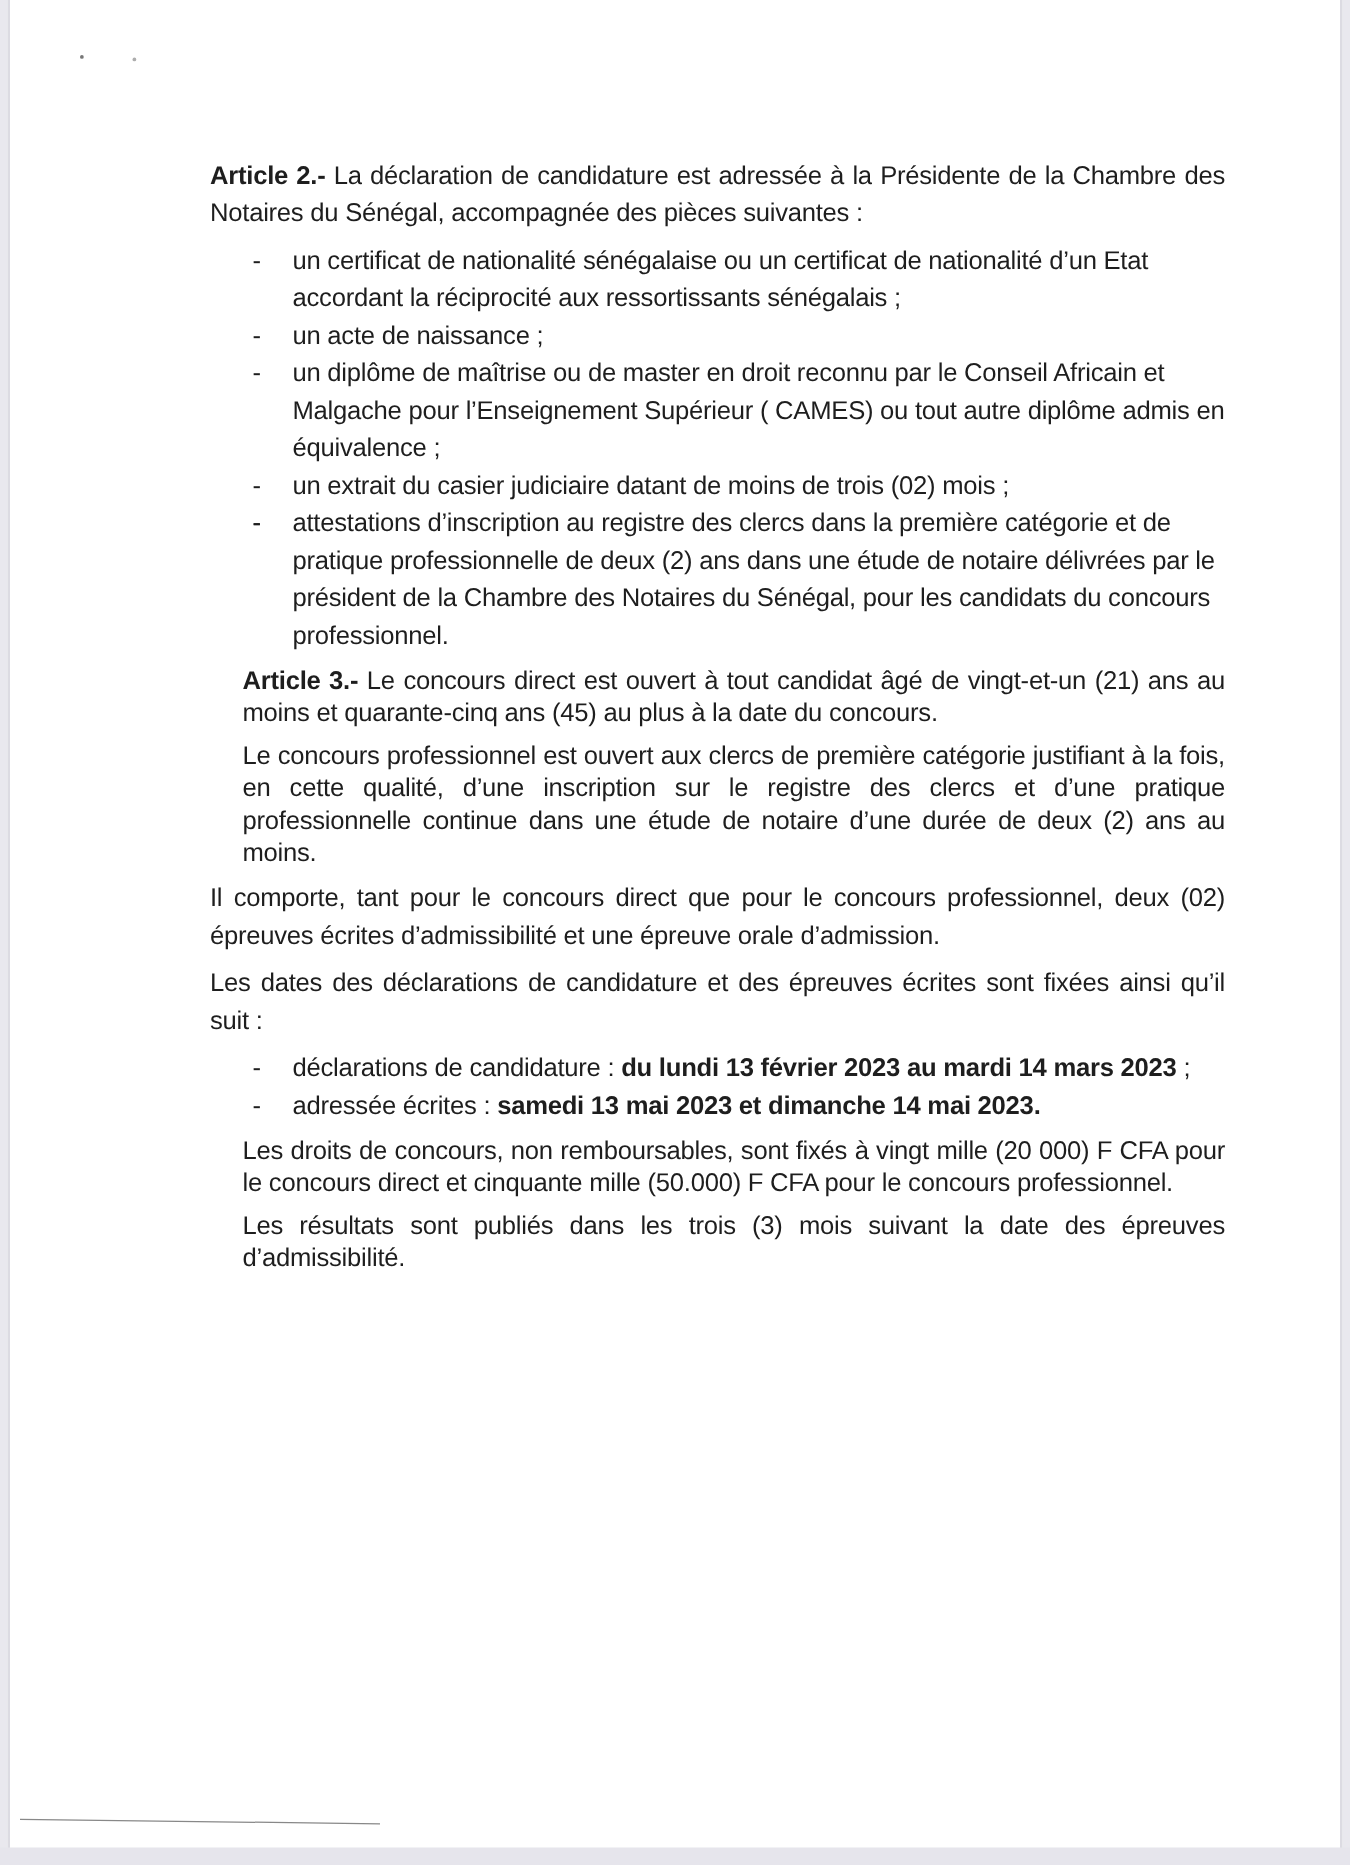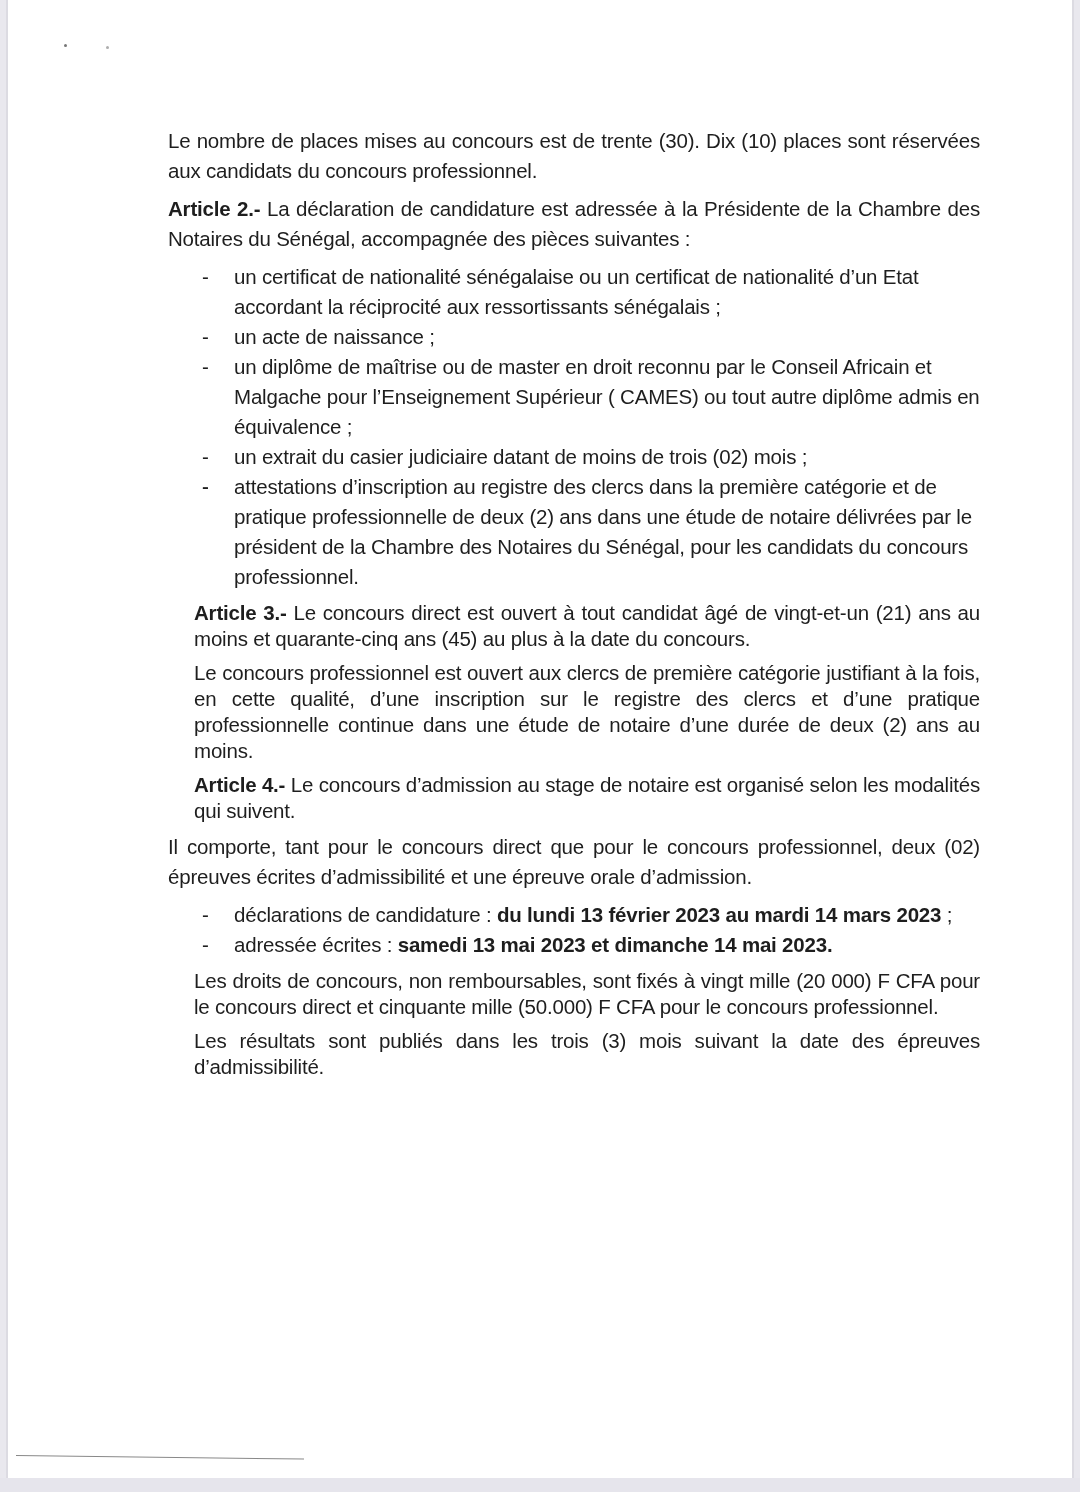--- a/index.html
+++ b/index.html
@@ -84,42 +84,41 @@
     }
   </style>
 </head>
 <body>
 
 <div class="page">
   <span class="speck" style="left:56px;top:44px;"></span>
   <span class="speck" style="left:98px;top:46px;opacity:0.6;"></span>
 
   <div class="content">
-    <p>Le nombre de places mises au concours est de trente (30). Dix (10) places sont réservées aux candidats du concours professionnel.</p>
 
     <p><span class="article-label">Article 2.-</span><span> La déclaration de candidature est adressée à la Présidente de la Chambre des Notaires du Sénégal, accompagnée des pièces suivantes :</span></p>
 
     <ul class="dash-list">
       <li><span class="dash">-</span><span>un certificat de nationalité sénégalaise ou un certificat de nationalité d’un Etat accordant la réciprocité aux ressortissants sénégalais ;</span></li>
       <li><span class="dash">-</span><span>un acte de naissance ;</span></li>
       <li><span class="dash">-</span><span>un diplôme de maîtrise ou de master en droit reconnu par le Conseil Africain et Malgache pour l’Enseignement Supérieur ( CAMES) ou tout autre diplôme admis en équivalence ;</span></li>
       <li><span class="dash">-</span><span>un extrait du casier judiciaire datant de moins de trois (02) mois ;</span></li>
       <li><span class="dash">-</span></li>
       <li><span class="dash">-</span><span>attestations d’inscription au registre des clercs dans la première catégorie et de pratique professionnelle de deux (2) ans dans une étude de notaire délivrées par le président de la Chambre des Notaires du Sénégal, pour les candidats du concours professionnel.</span></li>
     </ul>
 
 
     <p class="tight"><span class="article-label">Article 3.-</span><span> Le concours direct est ouvert à tout candidat âgé de vingt-et-un (21) ans au moins et quarante-cinq ans (45) au plus à la date du concours.</span></p>
 
     <p class="tight">Le concours professionnel est ouvert aux clercs de première catégorie justifiant à la fois, en cette qualité, d’une inscription sur le registre des clercs et d’une pratique professionnelle continue dans une étude de notaire d’une durée de deux (2) ans au moins.</p>
 
-    <p class="tight"><span class="article-label">Article 4.-</span><span> Le concours d’admission au stage de notaire est organisé selon les modalités qui suivent.</span></p>
 
     <p>Il comporte, tant pour le concours direct que pour le concours professionnel, deux (02) épreuves écrites d’admissibilité et une épreuve orale d’admission.</p>
 
+    <p>Les dates des déclarations de candidature et des épreuves écrites sont fixées ainsi qu’il suit :</p>
 
     <ul class="dash-list">
       <li><span class="dash">-</span><span>déclarations de candidature : </span><span class="bold">du lundi 13 février 2023 au mardi 14 mars 2023</span><span> ;</span></li>
       <li><span class="dash">-</span><span>adressée écrites : </span><span class="bold">samedi 13 mai 2023 et dimanche 14 mai 2023.</span></li>
     </ul>
 
     <p class="tight">Les droits de concours, non remboursables, sont fixés à vingt mille (20 000) F CFA pour le concours direct et cinquante mille (50.000) F CFA pour le concours professionnel.</p>
 
     <p class="tight">Les résultats sont publiés dans les trois (3) mois suivant la date des épreuves d’admissibilité.</p>
   </div>

